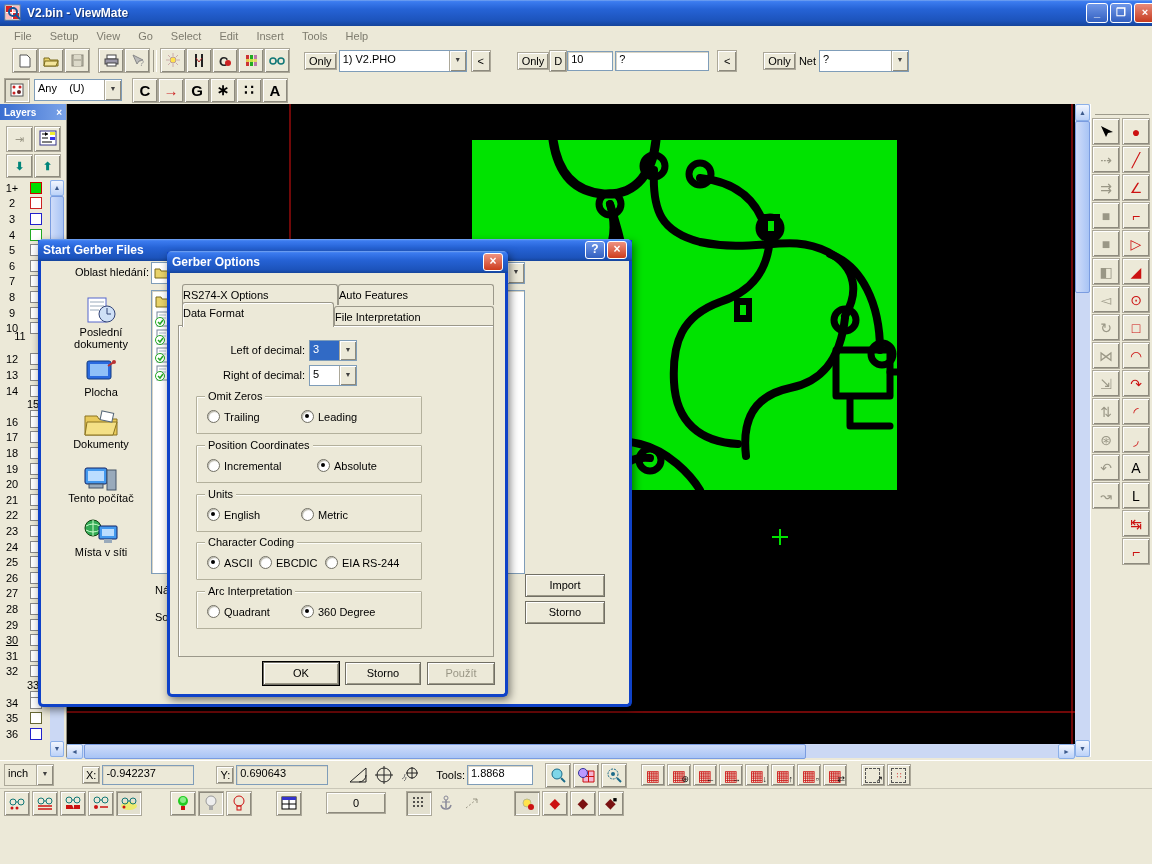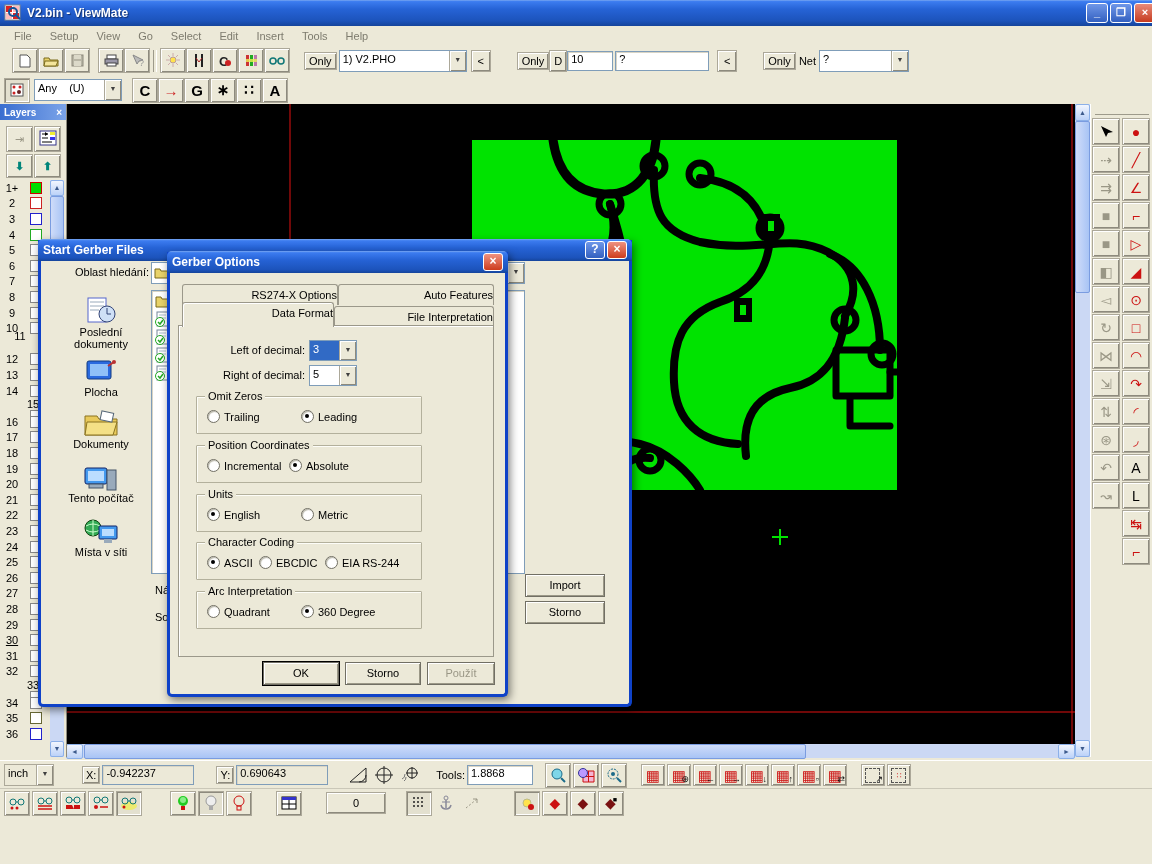--- a/index.html
+++ b/index.html
@@ -33,21 +33,21 @@
   
   .group{position:absolute;left:26px;width:224px;height:36px;border:1px solid #b3b09c;border-radius:1px;
     box-shadow:1px 1px 0 #fdfdf8 inset;}
   .gtitle{position:absolute;top:-7px;left:8px;background:#ece9d8;padding:0 3px;}
   .ropt{position:absolute;top:13px;display:flex;align-items:center;gap:4px;}
   .radio{width:11px;height:11px;border-radius:50%;background:#fff;border:1px solid #716f64;
     box-shadow:inset 1px 1px 1px #b8b6a8;position:relative;flex:none;}
   .radio.on::after{content:"";position:absolute;left:3px;top:3px;width:4px;height:4px;border-radius:50%;background:#000;}
 
   .tab{position:absolute;height:20px;background:#ece9d8;border:1px solid #9b988a;border-bottom:none;
-    border-radius:3px 3px 0 0;text-align:right;line-height:20px;}
+    border-radius:3px 3px 0 0;text-align:left;line-height:20px;}
   .tab.active{height:24px;z-index:3;box-shadow:inset 1px 1px 0 #fff;}
 
   .dlg{border:3px solid #0f42c8;border-top:none;border-radius:0 0 5px 5px;background:#ece9d8;
     box-shadow:2px 3px 8px rgba(0,0,0,.5);}
   .dlg-title{height:22px;margin:-1px -3px 0 -3px;border-radius:5px 5px 0 0;padding:0 5px;
     background:linear-gradient(180deg,#7aa7f0 0%,#3c7cf0 8%,#2663d6 40%,#1c53bb 85%,#15449b 100%);
     color:#fff;font-weight:bold;font-size:12px;display:flex;align-items:center;}
   .dlg-x{margin-left:auto;width:18px;height:16px;border-radius:3px;border:1px solid #fff;color:#fff;
     text-align:center;line-height:14px;font-weight:bold;background:linear-gradient(180deg,#ef9280,#cd3c1d);}
   .dlg-q{width:18px;height:16px;border-radius:3px;border:1px solid #fff;color:#fff;text-align:center;
@@ -664,21 +664,21 @@
           <span class="radio on"></span>
           <span>Leading</span>
         </label>
     </div>
     <div class="group" style="top:193px;">
       <span class="gtitle">Position Coordinates</span>
       <label class="ropt" style="left:10px;">
           <span class="radio"></span>
           <span>Incremental</span>
         </label>
-      <label class="ropt" style="left:92px;">
+      <label class="ropt" style="left:120px;">
           <span class="radio on"></span>
           <span>Absolute</span>
         </label>
     </div>
     <div class="group" style="top:242px;">
       <span class="gtitle">Units</span>
       <label class="ropt" style="left:10px;">
           <span class="radio on"></span>
           <span>English</span>
         </label>

